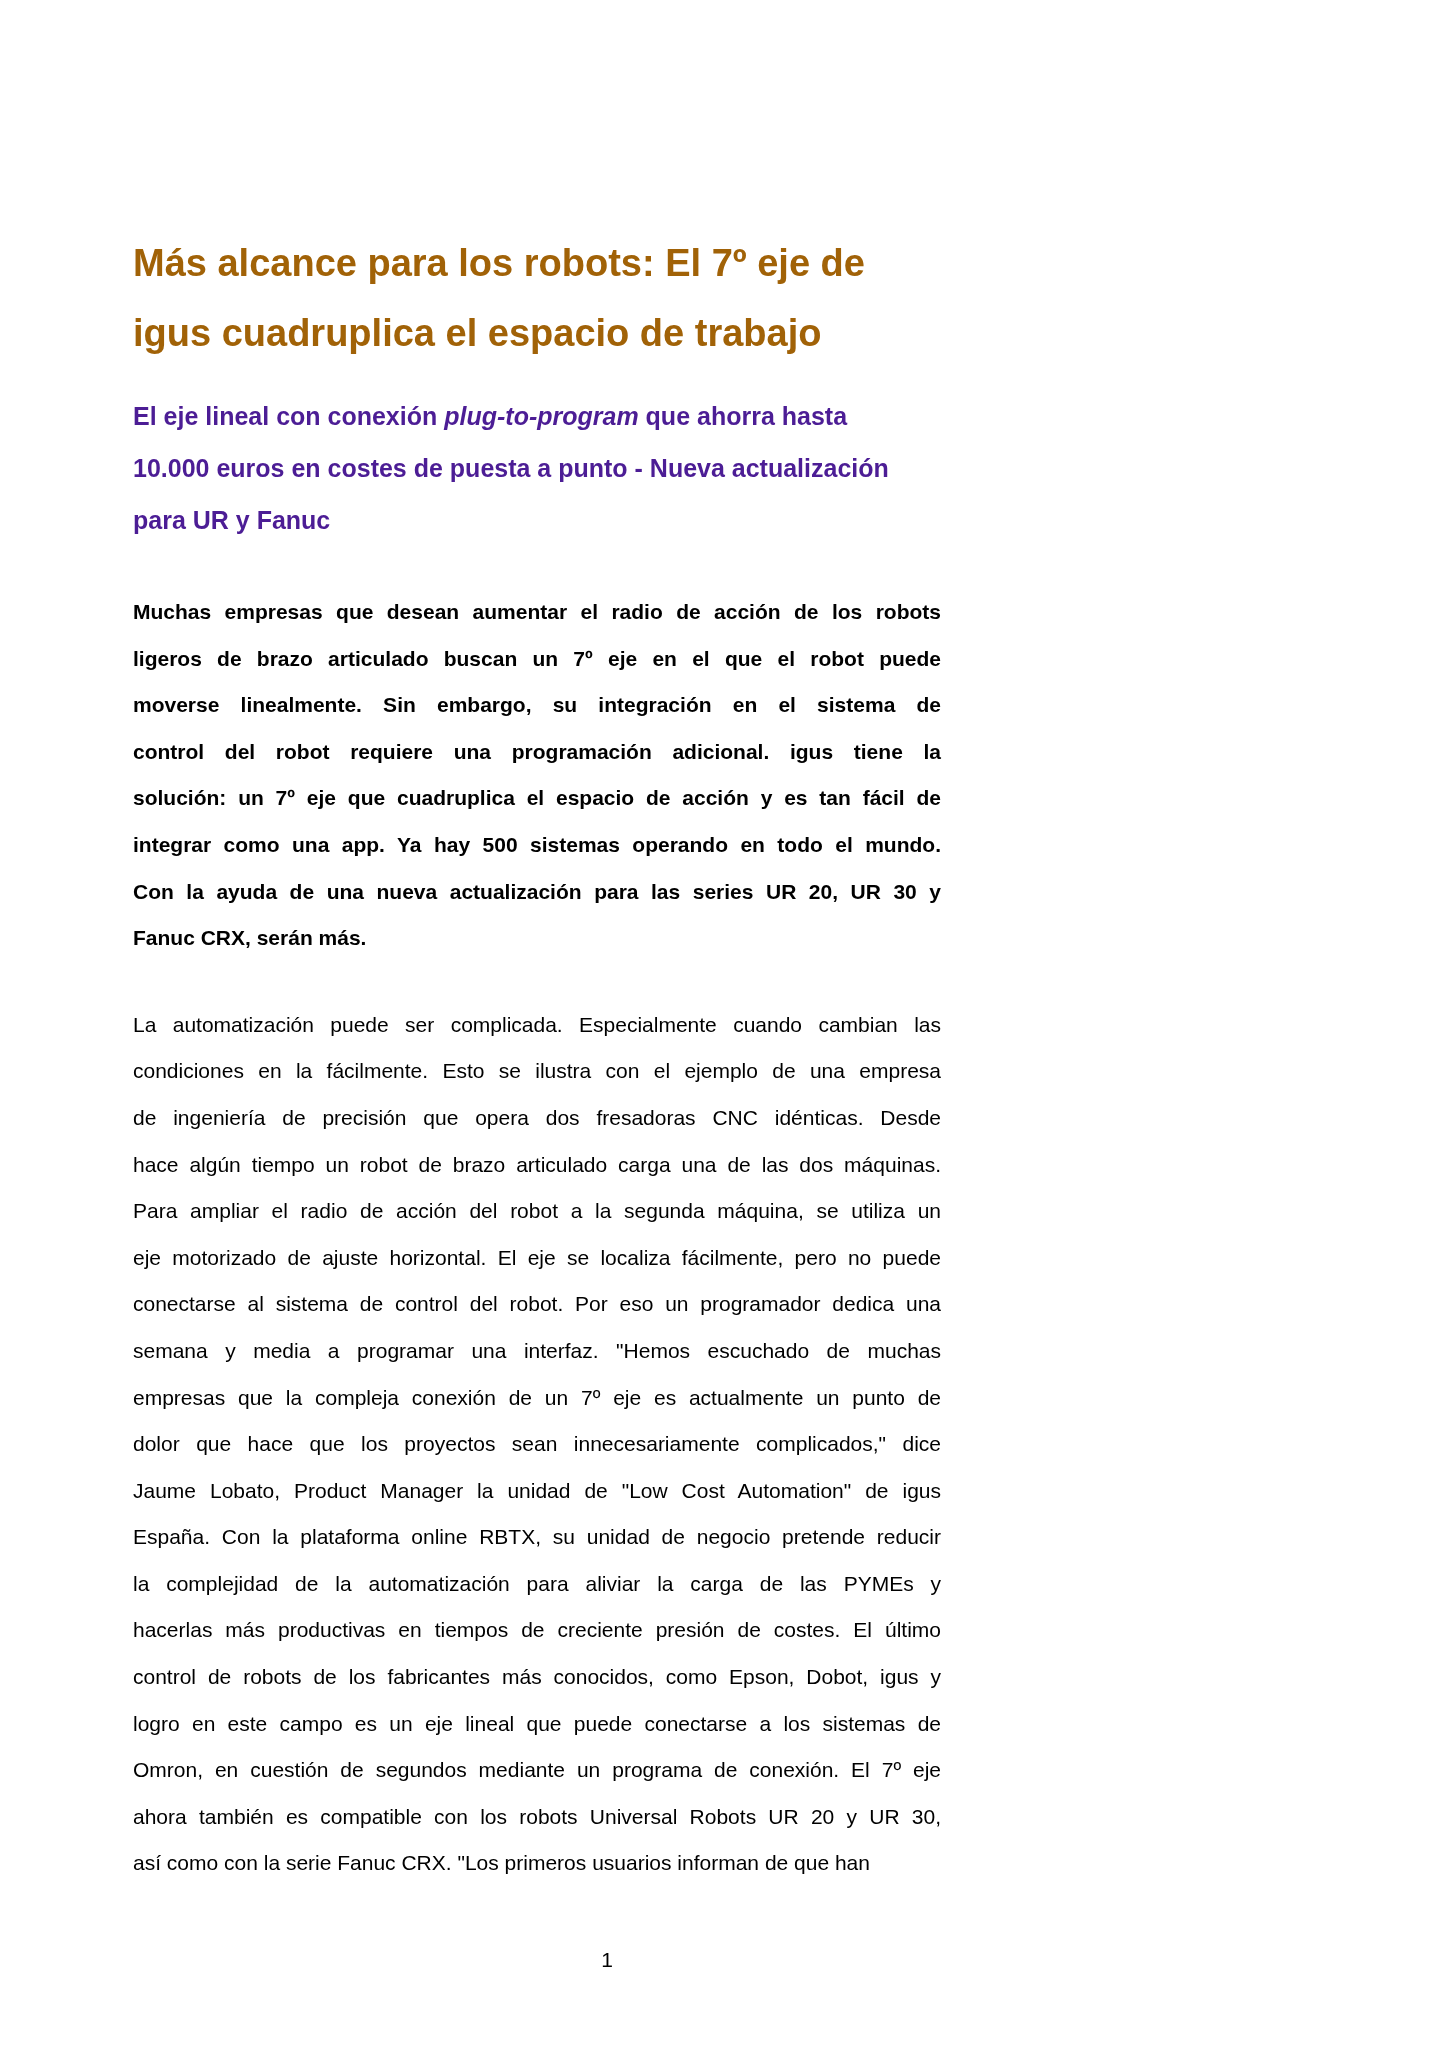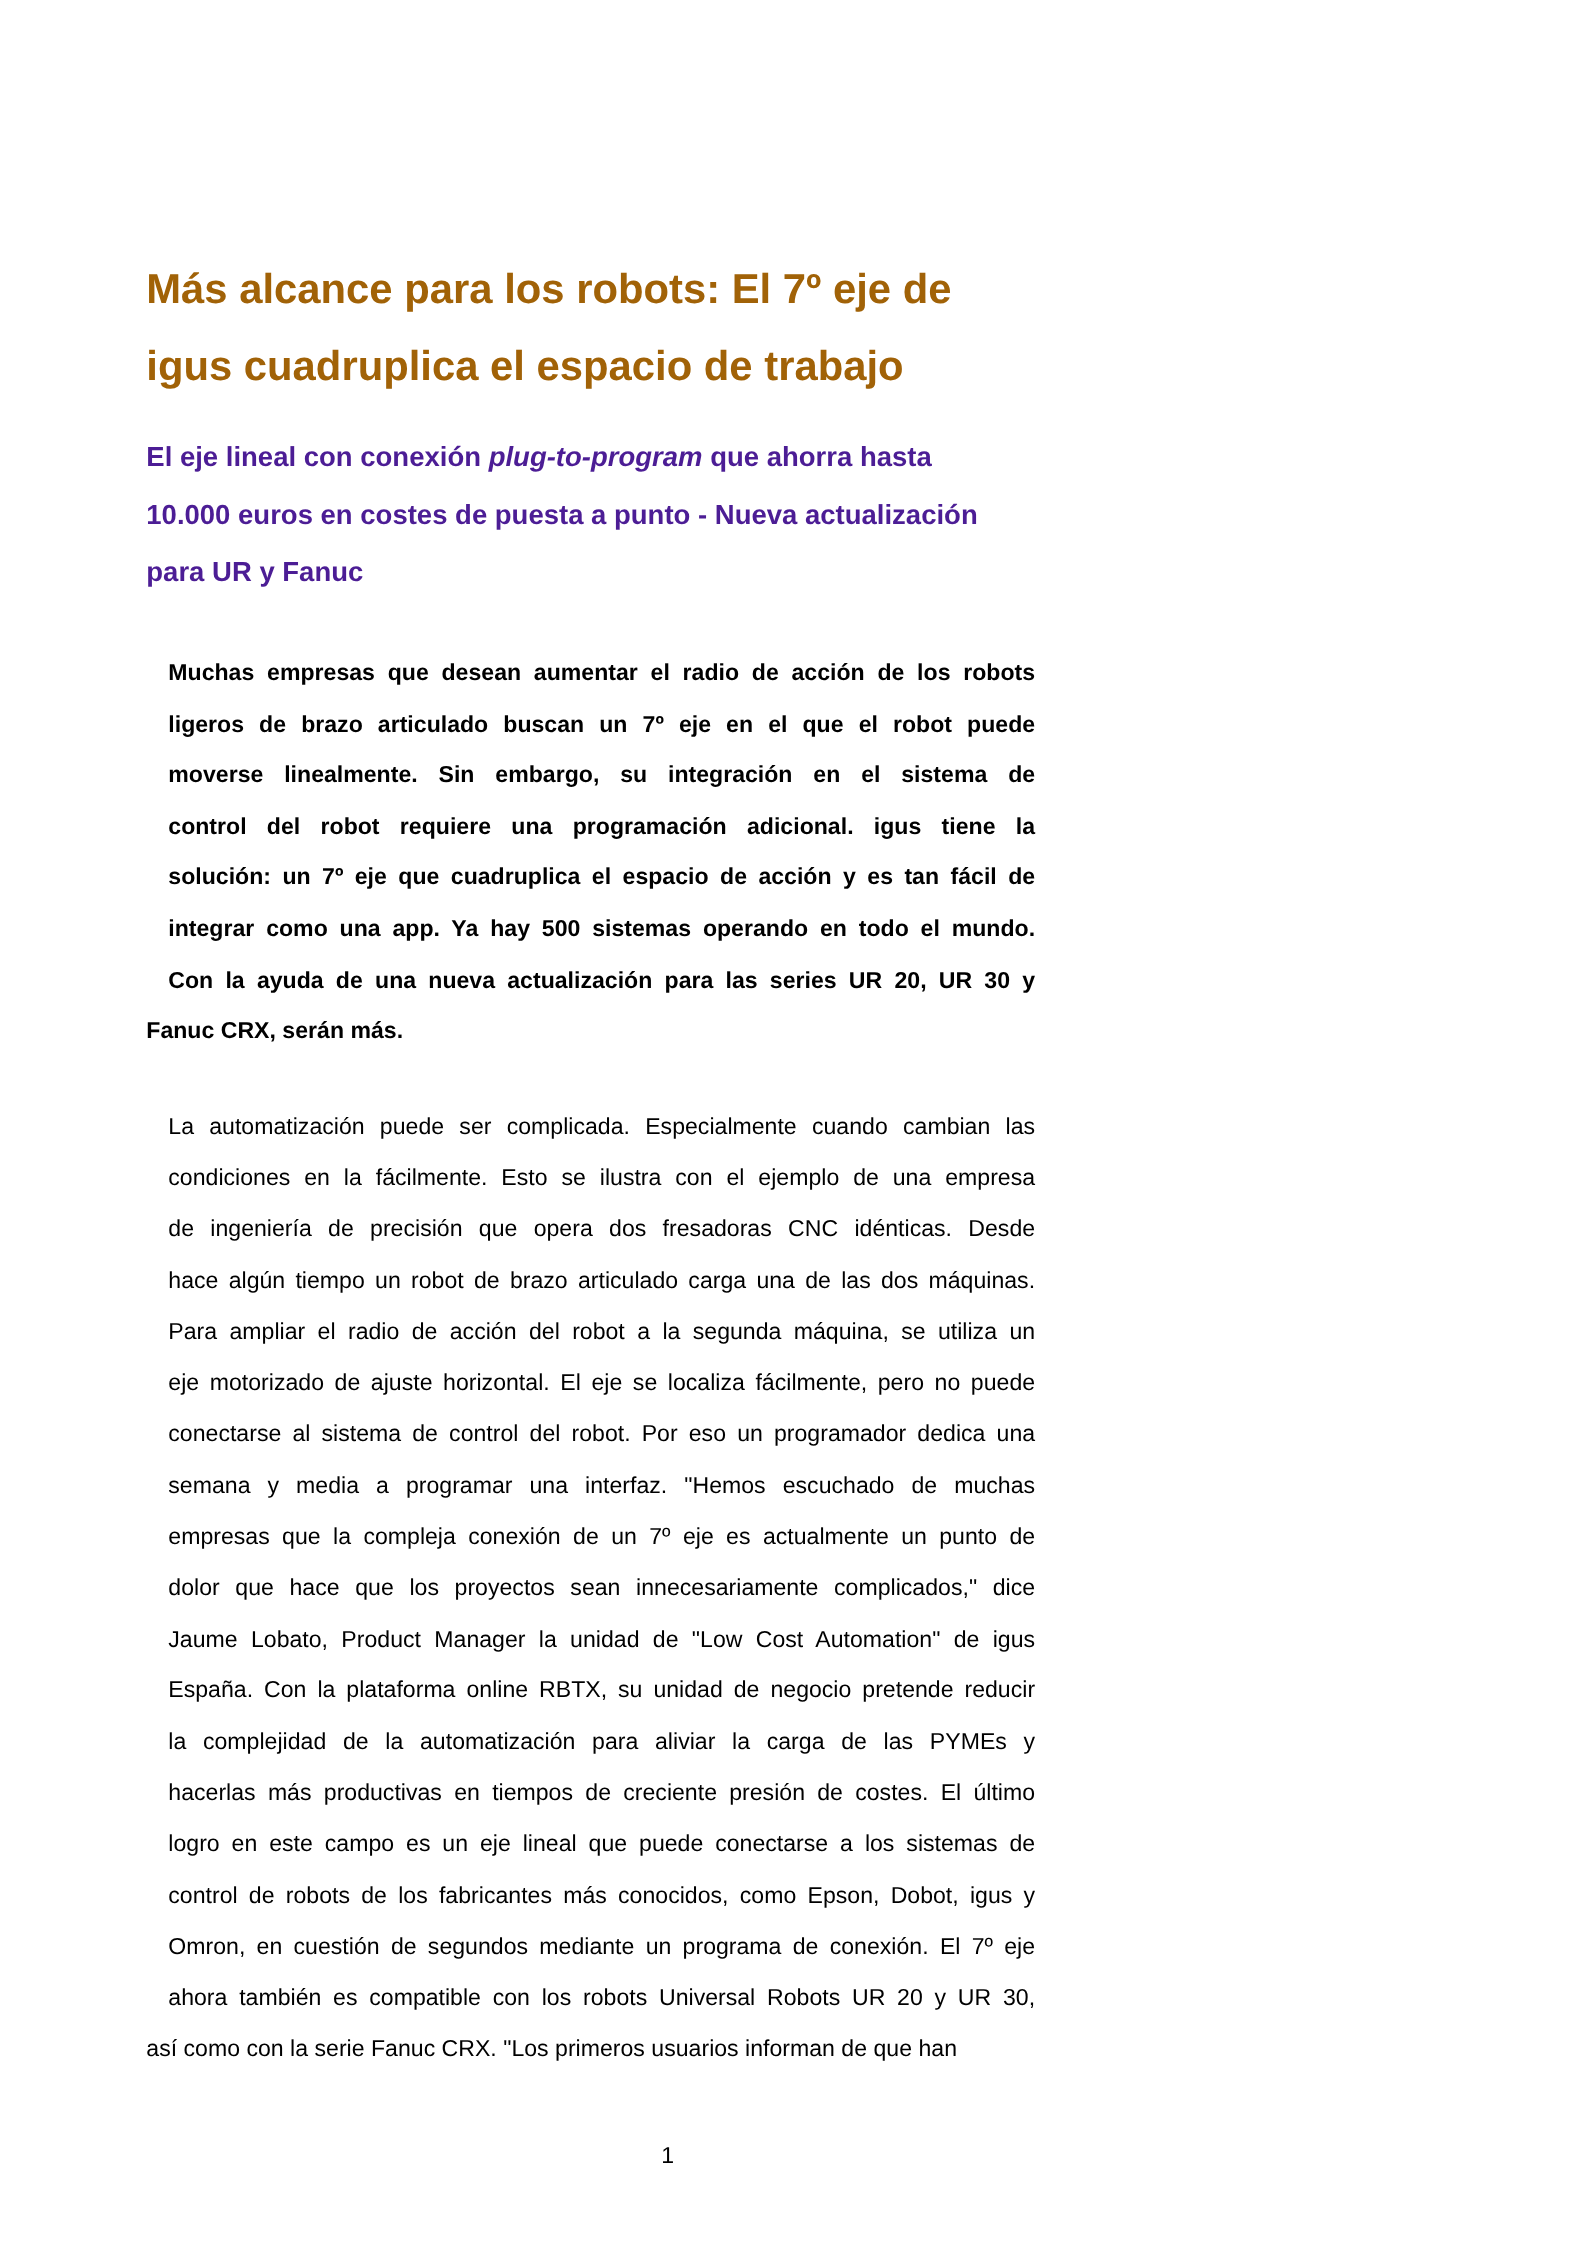--- a/index.html
+++ b/index.html
@@ -46,21 +46,20 @@
     margin-top: 40px;
     font-size: 21px;
     line-height: 46.6px;
     font-weight: normal;
   }
   .bline { white-space: nowrap; }
   .bline.just {
     white-space: normal;
     text-align: justify;
     text-align-last: justify;
-    margin-left: 20px;
     -moz-text-align-last: justify;
   }
   .footer {
     position: absolute;
     left: 607px;
     top: 1948px;
     transform: translateX(-50%);
     font-size: 21px;
     color: #000000;
   }
@@ -101,22 +100,22 @@
       <div class="bline just">Para ampliar el radio de acción del robot a la segunda máquina, se utiliza un</div>
       <div class="bline just">eje motorizado de ajuste horizontal. El eje se localiza fácilmente, pero no puede</div>
       <div class="bline just">conectarse al sistema de control del robot. Por eso un programador dedica una</div>
       <div class="bline just">semana y media a programar una interfaz. "Hemos escuchado de muchas</div>
       <div class="bline just">empresas que la compleja conexión de un 7º eje es actualmente un punto de</div>
       <div class="bline just">dolor que hace que los proyectos sean innecesariamente complicados," dice</div>
       <div class="bline just">Jaume Lobato, Product Manager la unidad de "Low Cost Automation" de igus</div>
       <div class="bline just">España. Con la plataforma online RBTX, su unidad de negocio pretende reducir</div>
       <div class="bline just">la complejidad de la automatización para aliviar la carga de las PYMEs y</div>
       <div class="bline just">hacerlas más productivas en tiempos de creciente presión de costes. El último</div>
+      <div class="bline just">control de robots de los fabricantes más conocidos, como Epson, Dobot, igus y</div>
       <div class="bline just">logro en este campo es un eje lineal que puede conectarse a los sistemas de</div>
-      <div class="bline just">control de robots de los fabricantes más conocidos, como Epson, Dobot, igus y</div>
       <div class="bline just">Omron, en cuestión de segundos mediante un programa de conexión. El 7º eje</div>
       <div class="bline just">ahora también es compatible con los robots Universal Robots UR 20 y UR 30,</div>
       <div class="bline">así como con la serie Fanuc CRX. "Los primeros usuarios informan de que han</div>
     </div>
 
   </div>
 
   <div class="footer">1</div>
 </div>
 

